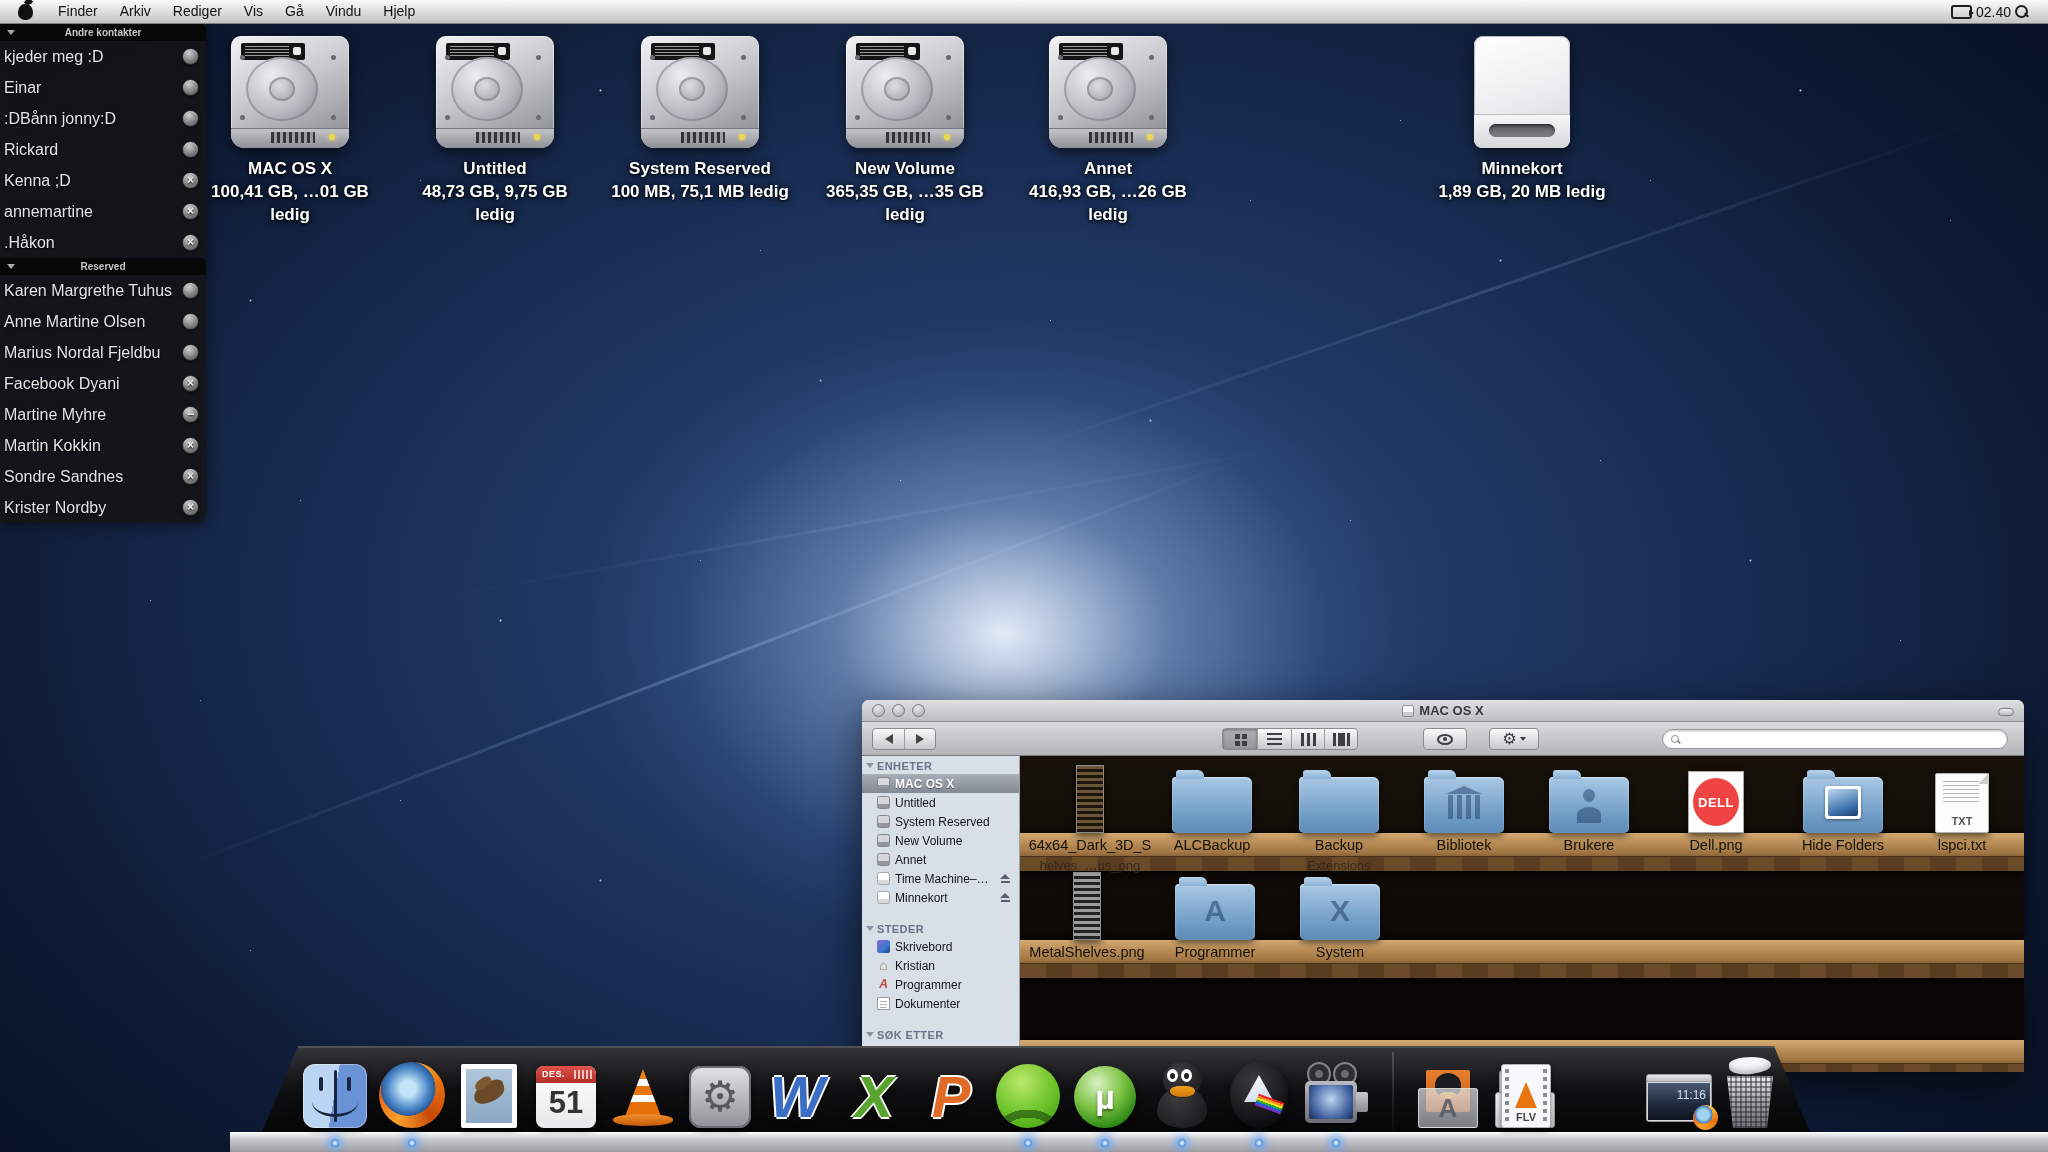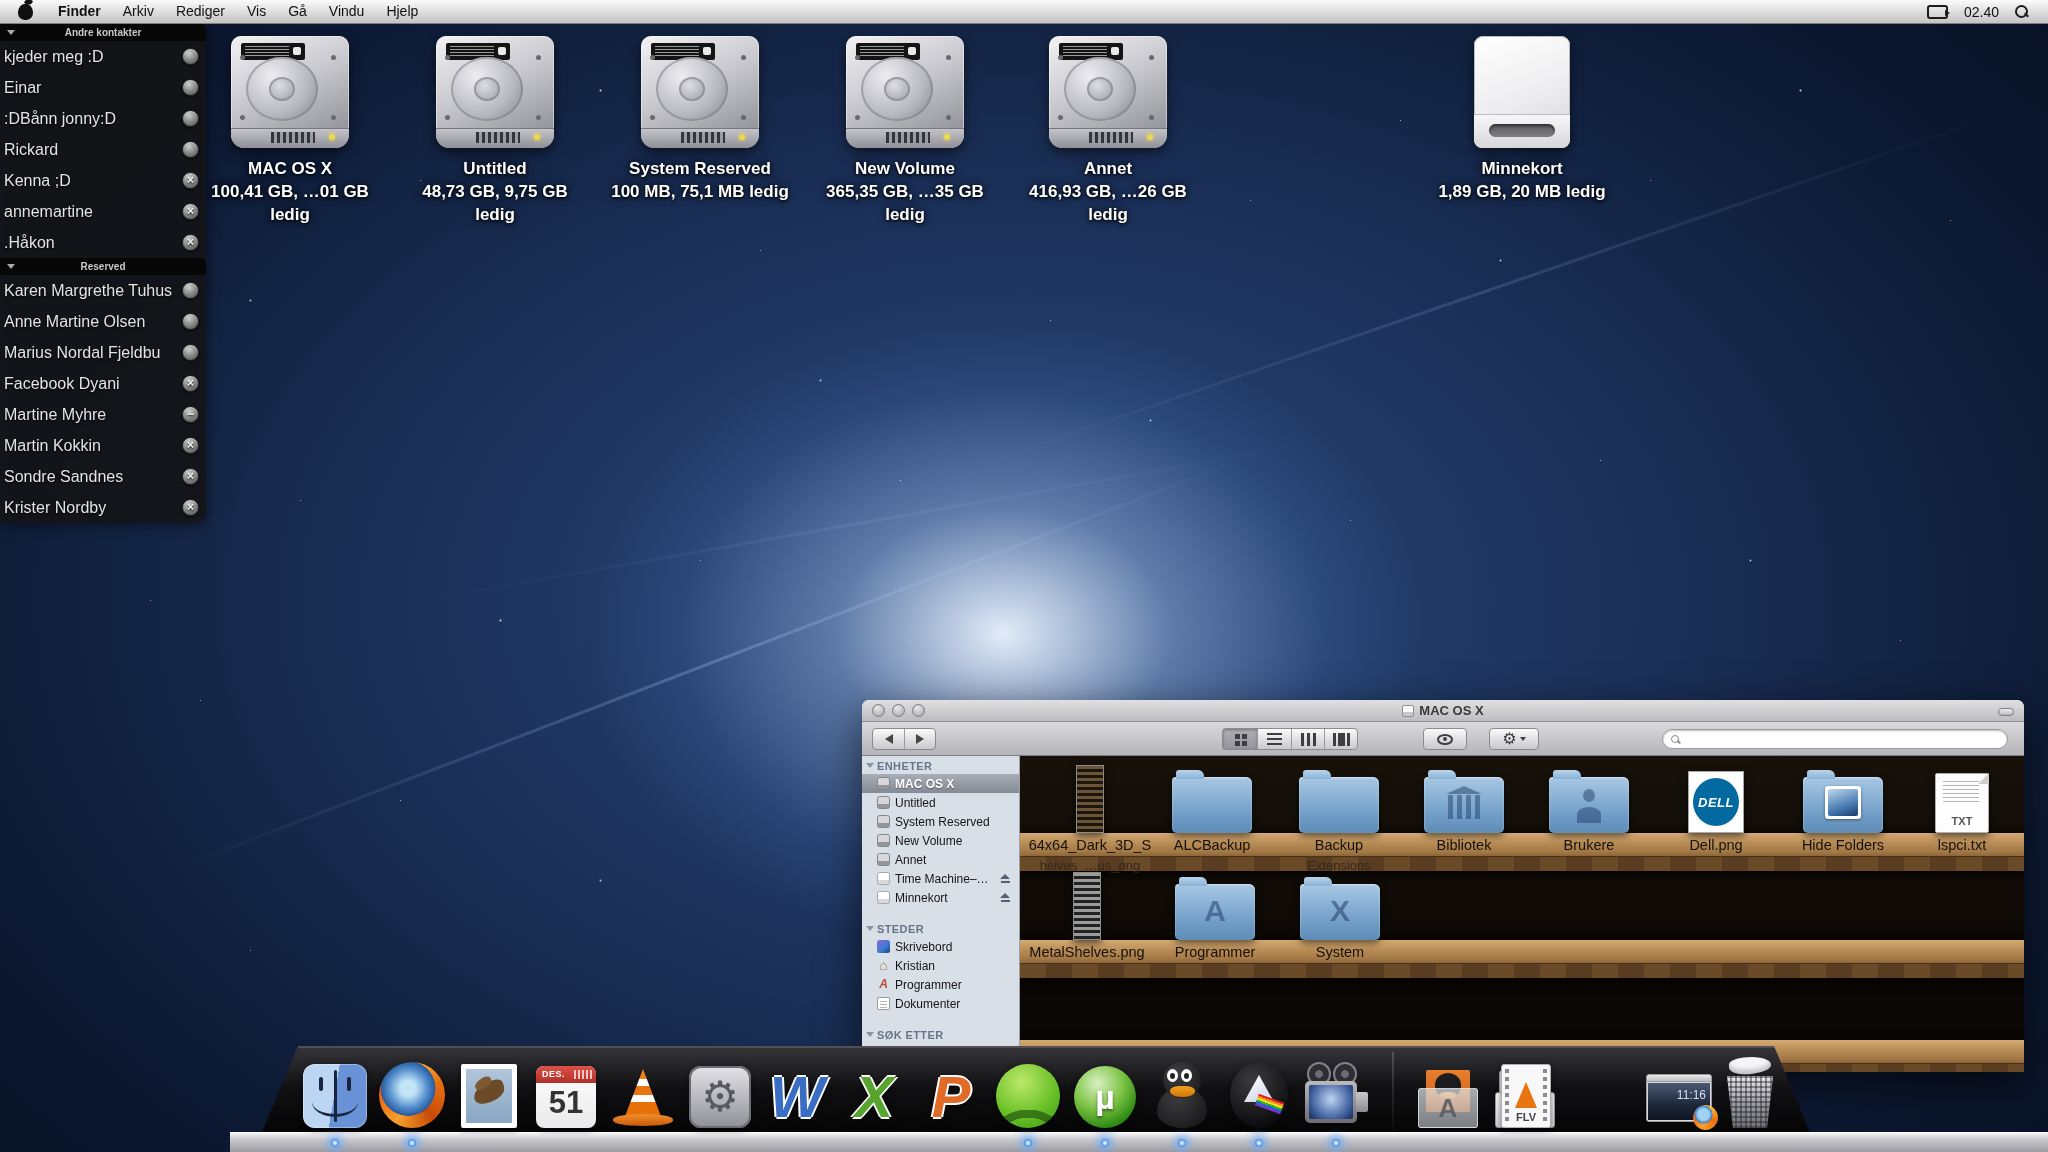--- a/index.html
+++ b/index.html
@@ -19,22 +19,22 @@
  1750px 560px 0 .5px #cfe0ff,1900px 640px 0 0 #cfe0ff,400px 800px 0 0 #fff,600px 880px 0 .5px #cfe0ff,
  250px 950px 0 0 #cfe0ff,1850px 900px 0 0 #fff,1950px 1000px 0 .5px #cfe0ff,150px 600px 0 0 #cfe0ff,
  1050px 320px 0 0 #fff,820px 380px 0 .5px #cfe0ff}
 .streak{position:absolute;height:3px;background:linear-gradient(90deg,rgba(150,185,255,0),rgba(175,205,255,.28),rgba(150,185,255,0));border-radius:2px}
 
 .menubar{position:absolute;left:0;top:0;width:2048px;height:24px;z-index:50;display:flex;align-items:center;
  background:linear-gradient(#fbfbfb,#d6d6d6 65%,#c4c4c4);border-bottom:1px solid #7f7f7f;padding:0 10px}
 .apple{width:15px;height:16px;margin:0 14px 0 8px;background:#101010;border-radius:46% 46% 42% 42%/52% 52% 46% 46%;position:relative}
 .apple::before{content:"";position:absolute;right:1px;top:-5px;width:7px;height:6px;background:#101010;border-radius:70% 0 70% 0;transform:rotate(30deg)}
 .mitem{padding:0 11px;height:24px;line-height:23px;font-size:14px;color:#111}
-.mitem.b{font-weight:bold}
-.mright{margin-left:auto;display:flex;align-items:center;gap:16px;padding-right:10px}
+.mitem.b{font-weight:normal}
+.mright{margin-left:auto;display:flex;align-items:center;gap:4px;padding-right:10px}
 .disp{width:21px;height:14px;border:2px solid #1c1c1c;border-radius:3px;position:relative}
 .disp::after{content:"";position:absolute;right:-4px;top:3px;border-top:3px solid transparent;border-bottom:3px solid transparent;border-left:5px solid #1c1c1c}
 .clock{font-size:14px;color:#111}
 .mag{width:13px;height:13px;position:relative}
 .mag::before{content:"";position:absolute;left:0;top:0;width:9px;height:9px;border:2px solid #1c1c1c;border-radius:50%}
 .mag::after{content:"";position:absolute;left:9px;top:9px;width:5px;height:2px;background:#1c1c1c;transform:rotate(45deg)}
 
 .blist{position:absolute;left:0;top:24px;width:206px;z-index:40;filter:drop-shadow(2px 3px 6px rgba(0,0,0,.5))}
 .bgroup{background:rgba(22,22,24,.84)}
 .bgroup.last{border-radius:0 0 10px 0}
@@ -127,21 +127,21 @@
 .folder::before{content:"";position:absolute;left:4px;top:-7px;width:28px;height:9px;border-radius:3px 6px 0 0;background:linear-gradient(#b8d4ec,#89b1d5)}
 .fglyph{position:absolute;left:0;right:0;top:10px;text-align:center;font-size:30px;font-weight:bold;color:rgba(34,64,104,.55)}
 .glyph-lib{position:absolute;left:24px;top:18px;width:32px;height:24px;background:repeating-linear-gradient(90deg,rgba(34,64,104,.5) 0 5px,transparent 5px 9px)}
 .glyph-lib::before{content:"";position:absolute;left:-2px;top:-9px;border-left:18px solid transparent;border-right:18px solid transparent;border-bottom:8px solid rgba(34,64,104,.5)}
 .glyph-user{position:absolute;left:28px;top:12px;width:24px;height:34px}
 .glyph-user::before{content:"";position:absolute;left:6px;top:0;width:12px;height:13px;border-radius:50%;background:rgba(34,64,104,.5)}
 .glyph-user::after{content:"";position:absolute;left:0;bottom:0;width:24px;height:16px;border-radius:50% 50% 0 0;background:rgba(34,64,104,.5)}
 .img-dark{width:28px;height:68px;border:1px solid #8b8b8b;box-shadow:0 3px 7px rgba(0,0,0,.6);background:repeating-linear-gradient(180deg,#6b5538 0 3px,#1d150c 3px 6px)}
 .img-metal{width:28px;height:68px;border:1px solid #8b8b8b;box-shadow:0 3px 7px rgba(0,0,0,.6);background:repeating-linear-gradient(180deg,#9b9b9b 0 3px,#222 3px 6px)}
 .img-dell{width:56px;height:62px;background:#fff;border:1px solid #a8a8a8;display:flex;align-items:center;justify-content:center;box-shadow:0 3px 7px rgba(0,0,0,.6)}
-.dellc{width:46px;height:48px;border-radius:50%;background:#0369a1;color:#fff;font-weight:bold;font-style:italic;font-size:13px;letter-spacing:.5px;display:flex;align-items:center;justify-content:center}
+.dellc{width:46px;height:48px;border-radius:50%;background:#ef4444;color:#fff;font-weight:bold;font-size:13px;letter-spacing:.5px;display:flex;align-items:center;justify-content:center}
 .file-txt{width:54px;height:60px;background:#fdfdfd;border:1px solid #b0b0b0;border-radius:2px;position:relative;box-shadow:0 3px 7px rgba(0,0,0,.6)}
 .file-txt::before{content:"";position:absolute;right:-1px;top:-1px;border-left:11px solid transparent;border-bottom:11px solid #cfcfcf}
 .txtlines{position:absolute;left:7px;right:9px;top:7px;height:24px;background:repeating-linear-gradient(180deg,#b6b6b6 0 1.5px,transparent 1.5px 4px)}
 .txttag{position:absolute;left:0;right:0;bottom:5px;text-align:center;font-size:11px;font-weight:bold;color:#555}
 .miniimg{position:absolute;left:22px;top:9px;width:36px;height:33px;background:#fff;border-radius:3px;box-shadow:0 1px 3px rgba(0,0,0,.45);padding:3px}
 .miniimg-in{width:100%;height:100%;background:linear-gradient(160deg,#bcd8ee,#3a6ea8 70%,#1c3c66);border-radius:2px}
 
 .platform{position:absolute;left:262px;top:1046px;width:1548px;height:86px;z-index:30;
  background:linear-gradient(#35353a,#101012 50%,#050506);
  clip-path:polygon(36px 0,1512px 0,1548px 100%,0 100%)}

